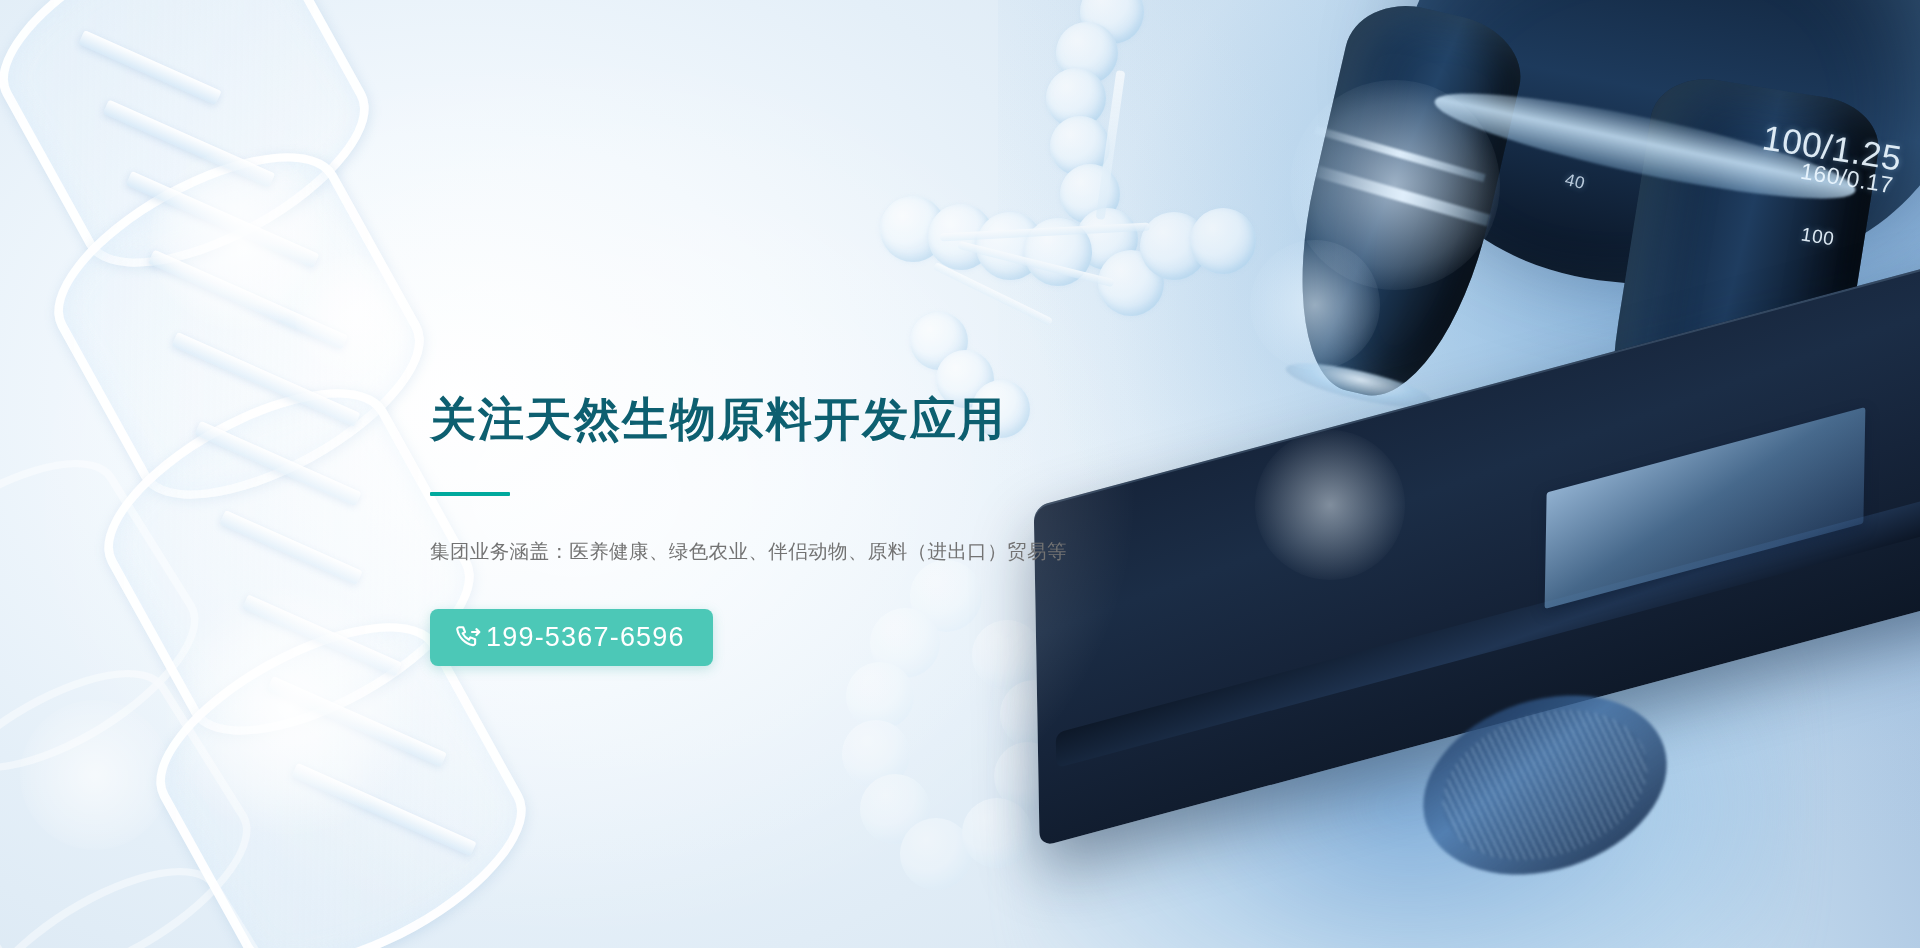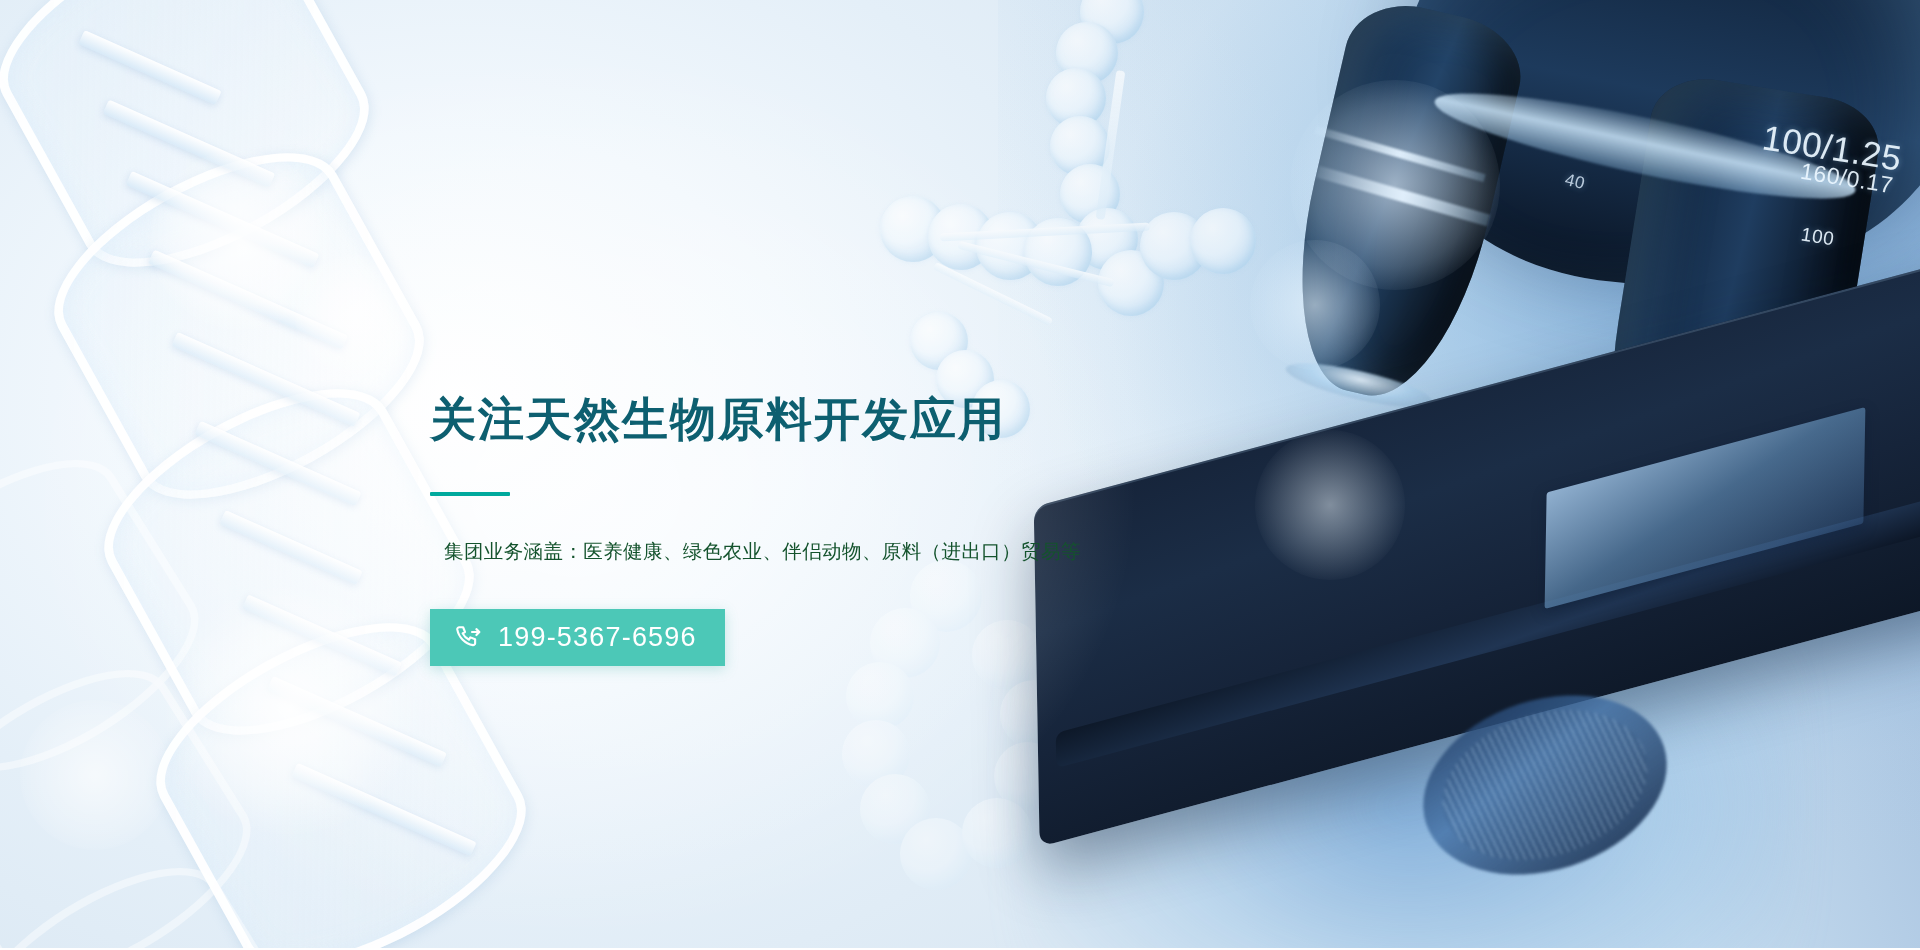--- a/index.html
+++ b/index.html
@@ -239,36 +239,35 @@
     margin-top: 46px;
     width: 80px;
     height: 4px;
     background: #00a99d;
     border-radius: 1px;
   }
   .hero-desc {
     margin-top: 36px;
     font-size: 19.5px;
     line-height: 2.0;
-    color: #14532d;
+    color: #737373;
     letter-spacing: 0.4px;
     max-width: 740px;
-    margin-left: 14px;
   }
   .hero-desc p { margin: 0; }
 
   .phone-btn {
     margin-top: 38px;
     display: inline-flex;
     align-items: center;
-    gap: 14px;
+    gap: 2px;
     padding: 13px 28px 13px 24px;
     background: #4cc8b7;
     border: none;
-    border-radius: 0;
+    border-radius: 8px;
     cursor: pointer;
     box-shadow: 0 3px 12px rgba(60,175,160,0.28);
     text-align: center;
   }
   .phone-btn .phone-icon { display: flex; align-items: center; }
   .phone-btn .phone-num {
     color: #ffffff;
     font-size: 27px;
     font-weight: normal;
     letter-spacing: 1.2px;

